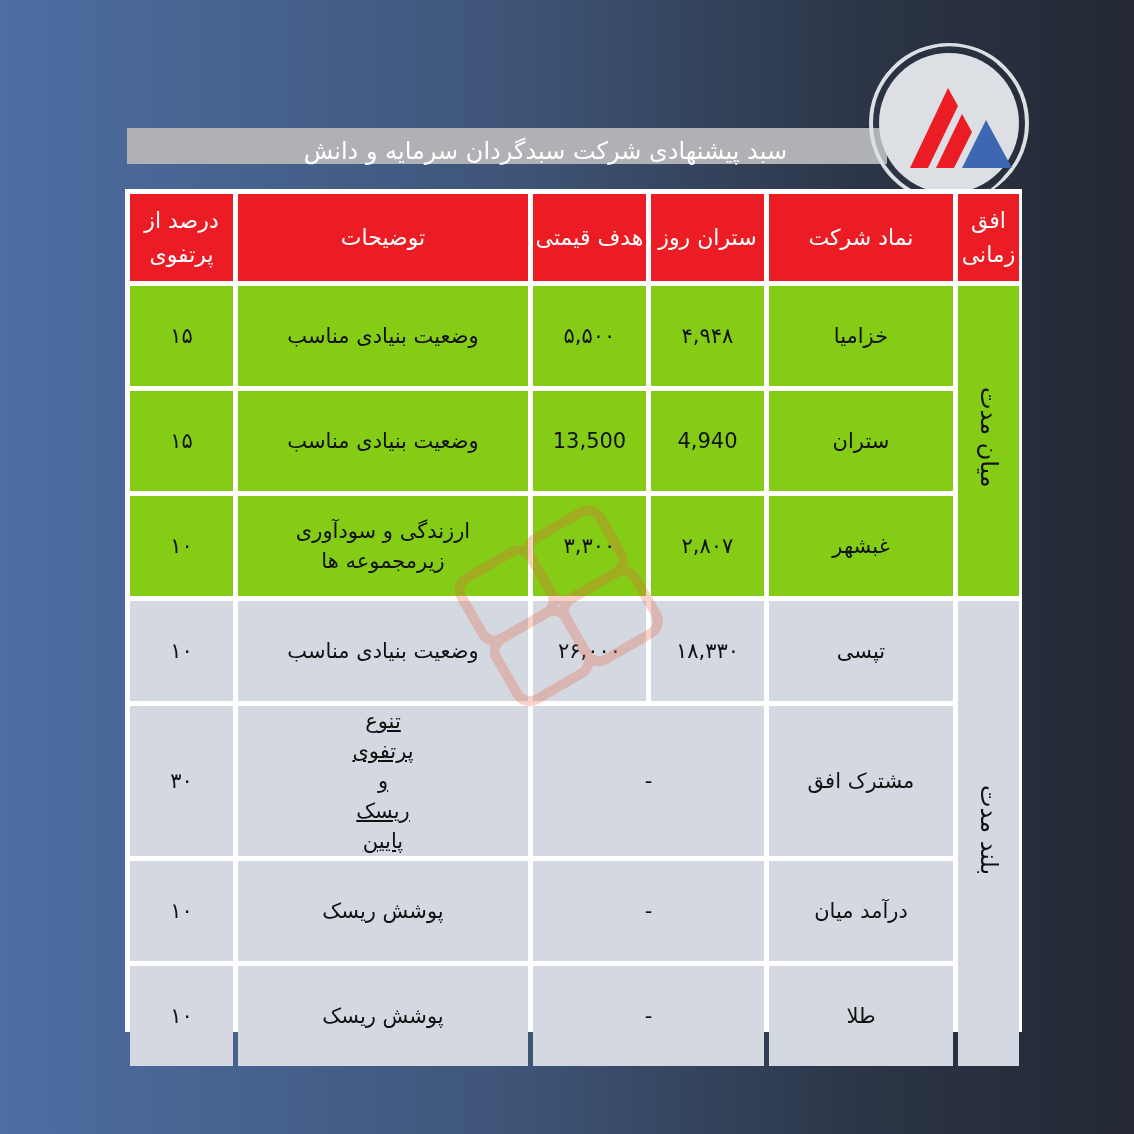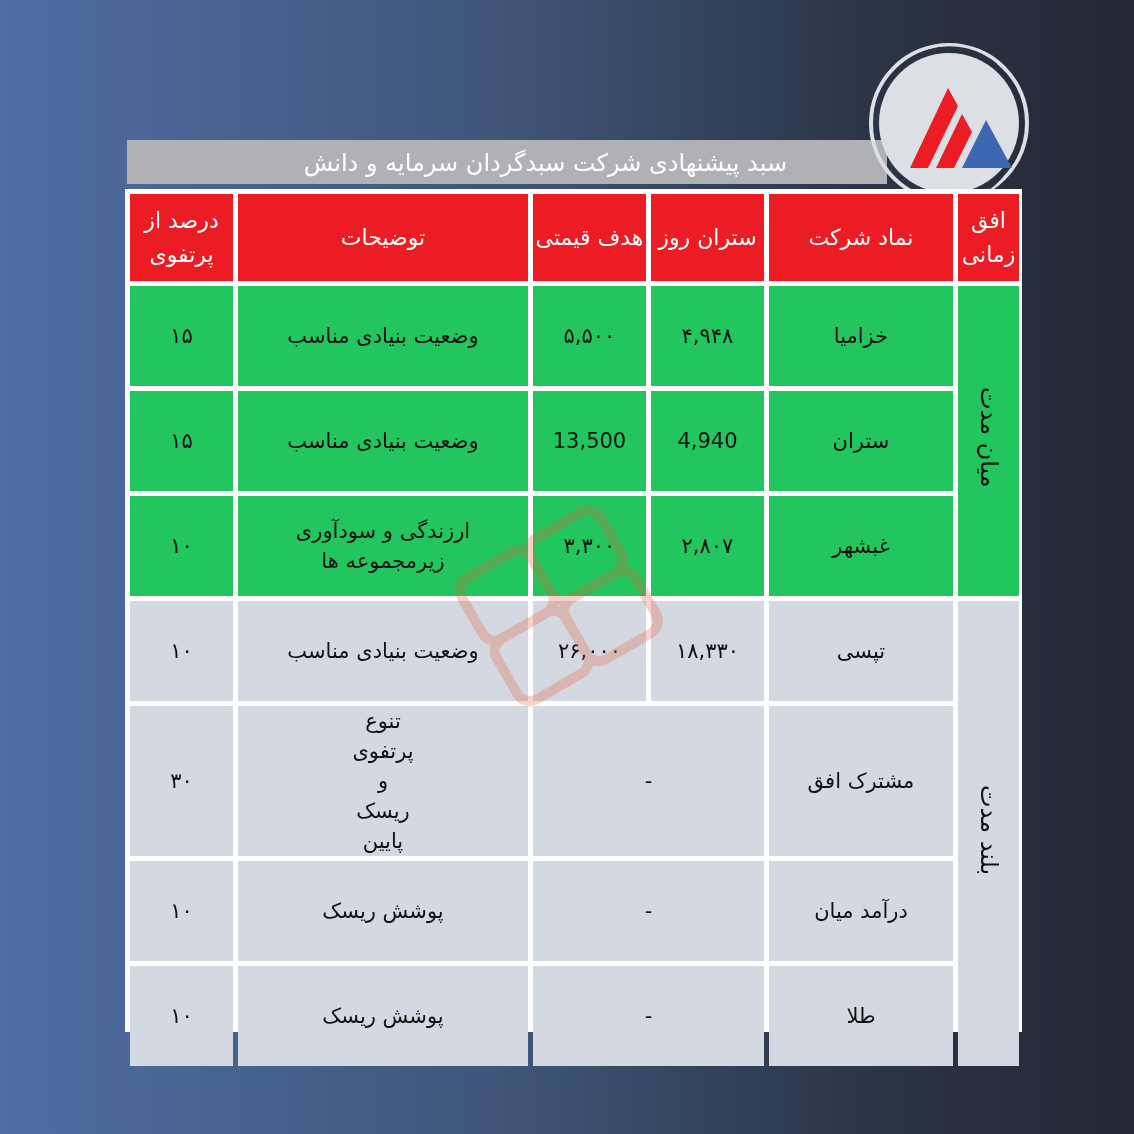--- a/index.html
+++ b/index.html
@@ -2,21 +2,21 @@
 <html><head>
 <meta charset="utf-8">
 <style>
   html, body { margin:0; padding:0; }
   body {
     width:1134px; height:1134px; position:relative; overflow:hidden;
     background: linear-gradient(90deg, #4d6ea3 0%, #3f5578 45%, #2c3648 75%, #232833 100%);
     font-family: "DejaVu Sans", sans-serif;
   }
   .title-bar {
-    position:absolute; left:127px; top:140px; width:760px; height:44px;
+    position:absolute; left:127px; top:128px; width:760px; height:36px;
     background:#b0b1b5; color:#ffffff; direction:rtl;
     font-size:24px; line-height:46px; text-align:right; padding-right:100px; box-sizing:border-box;
   }
   .logo {
     position:absolute; left:866px; top:40px; width:166px; height:166px;
   }
   .table-wrap {
     position:absolute; left:125px; top:189px; width:897px; height:843px;
     background:#ffffff;
   }
@@ -24,21 +24,21 @@
     border-collapse:separate; border-spacing:5px; width:100%; height:100%;
     direction:rtl; table-layout:fixed;
   }
   th {
     background:#ec1c24; color:#ffffff; font-weight:normal; font-size:22px;
     line-height:34px; height:87px; padding:0;
   }
   td {
     text-align:center; font-size:21px; color:#111; padding:0; height:100px; line-height:30px;
   }
-  tr.mid td { background:#22c55e; }
+  tr.mid td { background:#84cc16; }
   tr.long td { background:#d4d8e0; }
   td.horizon { font-size:24px; }
   td.horizon span { writing-mode:vertical-rl; display:inline-block; }
   .watermark {
     position:absolute; left:440px; top:480px; width:260px; height:250px; opacity:0.28; pointer-events:none;
   }
 </style>
 </head>
 <body>
 
@@ -103,21 +103,21 @@
         <td class="horizon" rowspan="4"><span>بلند مدت</span></td>
         <td>تپسی</td>
         <td>۱۸,۳۳۰</td>
         <td>۲۶,۰۰۰</td>
         <td>وضعیت بنیادی مناسب</td>
         <td>۱۰</td>
       </tr>
       <tr class="long">
         <td>مشترک افق</td>
         <td colspan="2">-</td>
-        <td style="padding:0 110px;">تنوع پرتفوی و ریسک پایین</td>
+        <td style="padding:0 110px;text-decoration:underline;">تنوع پرتفوی و ریسک پایین</td>
         <td>۳۰</td>
       </tr>
       <tr class="long">
         <td>درآمد میان</td>
         <td colspan="2">-</td>
         <td>پوشش ریسک</td>
         <td>۱۰</td>
       </tr>
       <tr class="long">
         <td>طلا</td>

